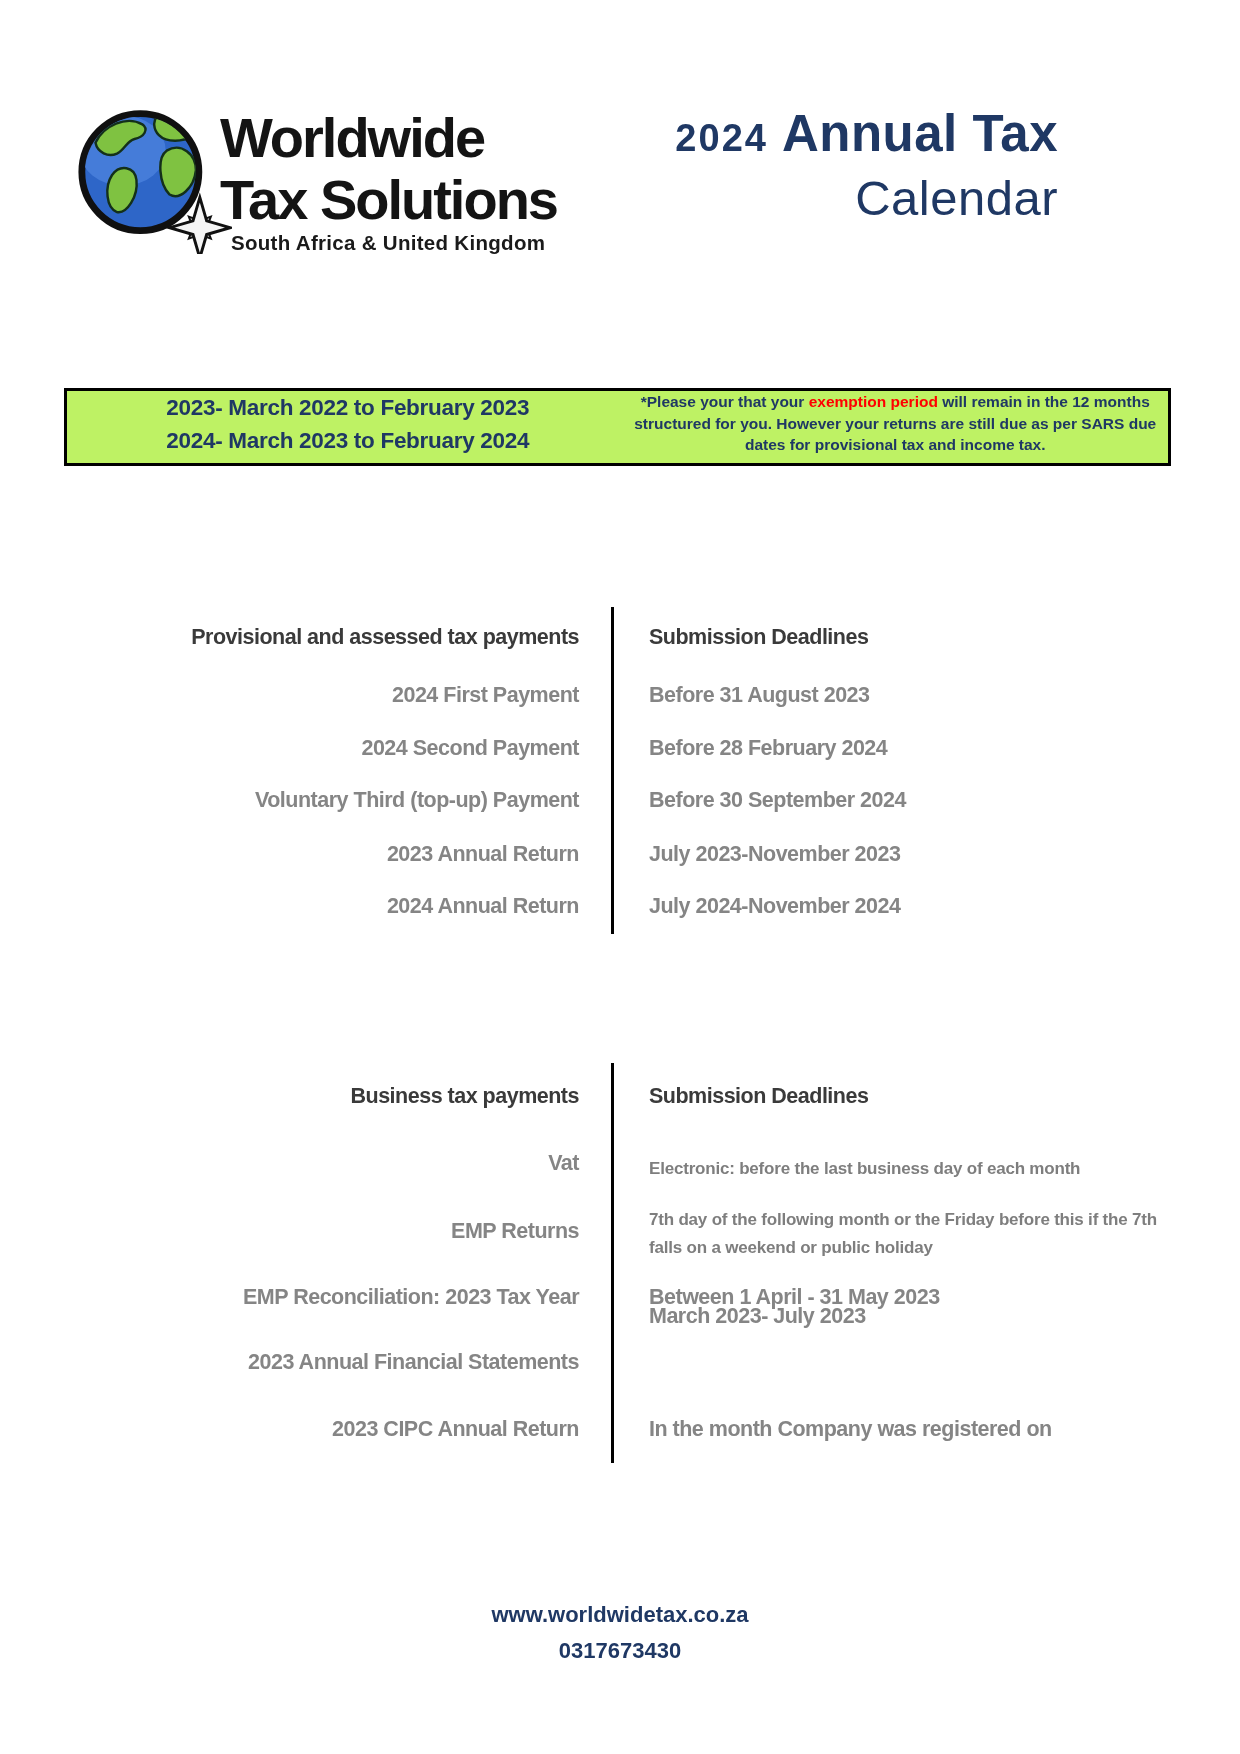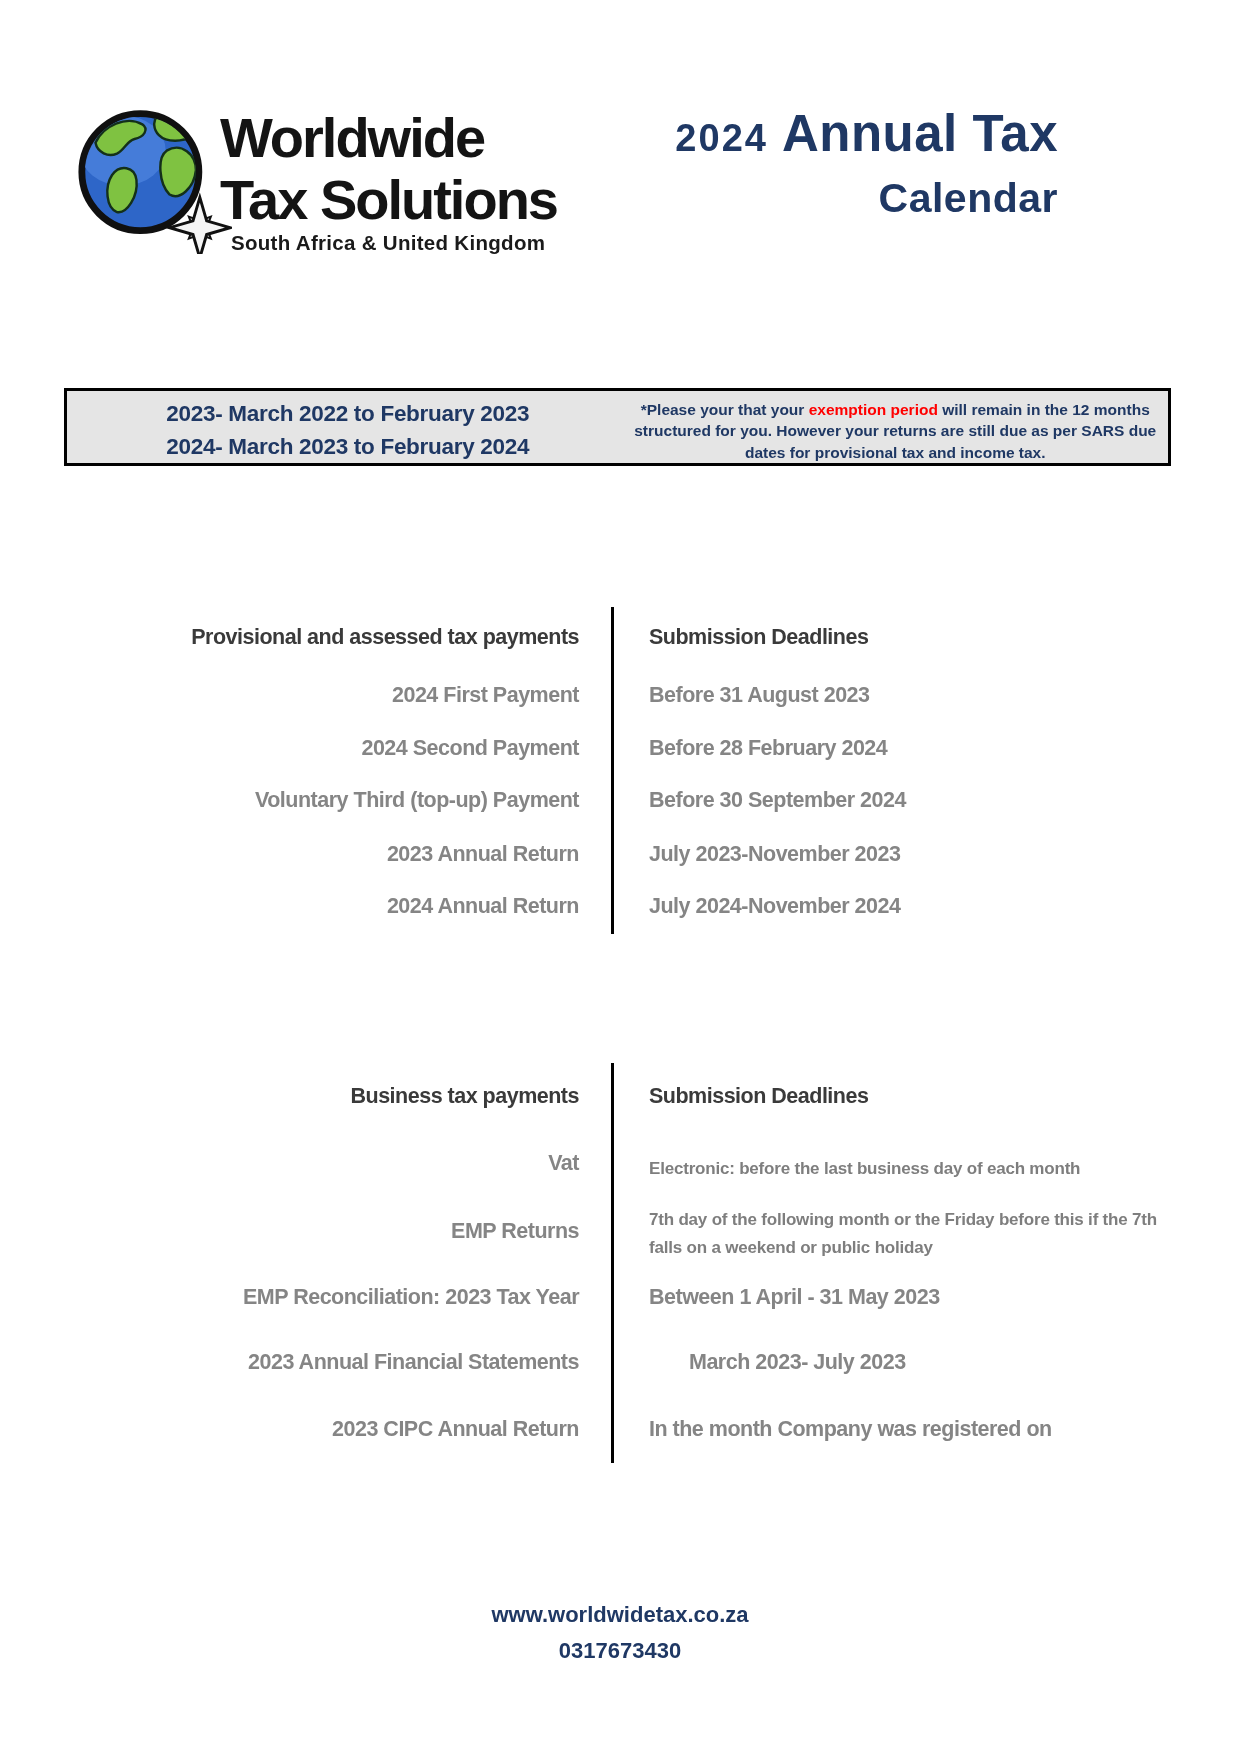--- a/index.html
+++ b/index.html
@@ -21,25 +21,25 @@
   .logo-word.l1{top:110px;}
   .logo-word.l2{top:172px;}
   .logo-tagline{
     left:231px;top:231px;font-weight:700;color:#1a1a1a;
     font-size:20.5px;letter-spacing:0.3px;white-space:nowrap;
   }
   
   .title-block{left:616px;top:103px;width:442px;text-align:right;color:#1f3864;}
   .title-line1{font-size:51px;font-weight:700;letter-spacing:0.5px;line-height:62px;white-space:nowrap;}
   .title-year{font-size:38px;font-weight:700;margin-right:14px;letter-spacing:2px;}
-  .title-line2{font-size:41px;font-weight:700;letter-spacing:0.5px;line-height:58px;white-space:nowrap;}
+  .title-line2{font-size:49px;font-weight:400;letter-spacing:0.5px;line-height:58px;white-space:nowrap;}
   
   .info-box{
     left:64px;top:388px;width:1101px;height:72px;
-    border:3.5px solid #000;display:flex;align-items:flex-end;background:#e5e5e5;
+    border:3.5px solid #000;display:flex;align-items:flex-start;background:#bef264;
   }
   .periods{
     width:51%;text-align:center;color:#1f3864;
     font-size:22.5px;font-weight:700;line-height:33px;letter-spacing:-0.3px;
   }
   .note{
     width:49%;text-align:center;color:#1f3864;
     font-size:15.5px;font-weight:700;line-height:21.5px;padding:0 8px 0 2px;box-sizing:border-box;
   }
   .note .hl{color:#ff0000;}
@@ -127,21 +127,21 @@
   <div class="abs lc row" style="top:1151px;">Vat</div>
   <div class="abs rc small" style="top:1155px;">Electronic: before the last business day of each month</div>
 
   <div class="abs lc row" style="top:1219px;">EMP Returns</div>
   <div class="abs rc small" style="top:1206px;">7th day of the following month or the Friday before this if the 7th falls on a weekend or public holiday</div>
 
   <div class="abs lc row" style="top:1285px;">EMP Reconciliation: 2023 Tax Year</div>
   <div class="abs rc row" style="top:1285px;">Between 1 April - 31 May 2023</div>
 
   <div class="abs lc row" style="top:1350px;">2023 Annual Financial Statements</div>
-  <div class="abs rc row" style="top:1350px;margin-left:40px;">March 2023- July 2023</div>
+  <div class="abs rc row" style="top:1304px;">March 2023- July 2023</div>
 
   <div class="abs lc row" style="top:1417px;">2023 CIPC Annual Return</div>
   <div class="abs rc row" style="top:1417px;">In the month Company was registered on</div>
 
   <div class="abs footer">
     <div>www.worldwidetax.co.za</div>
     <div>0317673430</div>
   </div>
 
 </div>

